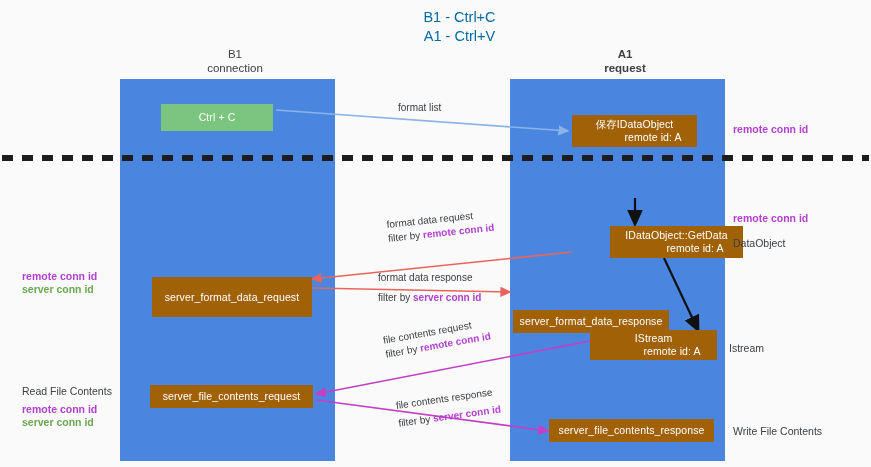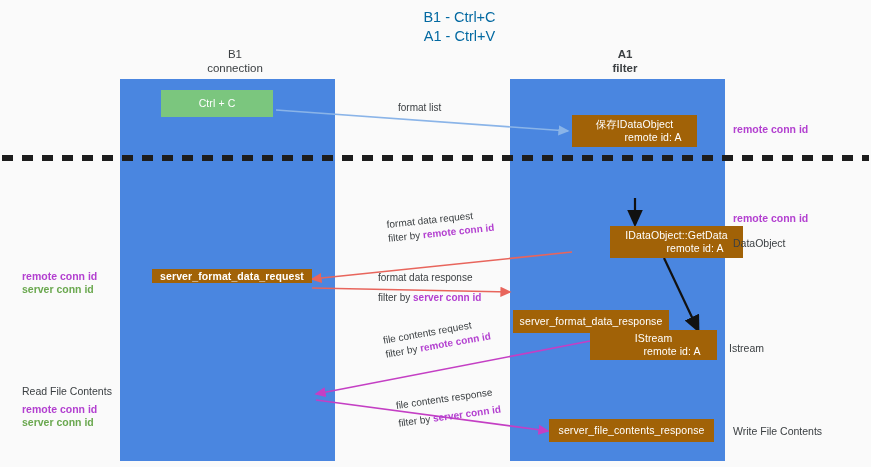--- a/index.html
+++ b/index.html
@@ -62,21 +62,21 @@
     <div>B1 - Ctrl+C</div>
     <div>A1 - Ctrl+V</div>
   </div>
 
   <div class="colhead" style="left:120px;top:48px;width:230px;text-align:center;">
     <div>B1</div>
     <div>connection</div>
   </div>
   <div class="colhead" style="left:510px;top:48px;width:230px;font-weight:bold;">
     <div>A1</div>
-    <div>filter</div>
+    <div>request</div>
   </div>
 
   <div class="lane" style="left:120px;top:79px;width:215px;height:382px;"></div>
   <div class="lane" style="left:510px;top:79px;width:215px;height:382px;"></div>
 
   <svg class="overlay">
     <defs>
       <marker id="ah-blue" markerWidth="7" markerHeight="7" refX="6" refY="3.2" orient="auto">
         <path d="M0,0 L7,3.2 L0,6.4 z" fill="#8ab4e8"></path>
       </marker>
@@ -101,48 +101,51 @@
 
     <line x1="572" y1="252" x2="312" y2="279" stroke="#e8655c" stroke-width="1.6" marker-end="url(#ah-red)"></line>
 
     <line x1="312" y1="288" x2="510" y2="292" stroke="#e8655c" stroke-width="1.6" marker-end="url(#ah-red)"></line>
 
     <line x1="590" y1="341" x2="316" y2="394" stroke="#c43fc4" stroke-width="1.6" marker-end="url(#ah-mag)"></line>
 
     <line x1="316" y1="400" x2="548" y2="431" stroke="#c43fc4" stroke-width="1.6" marker-end="url(#ah-mag)"></line>
   </svg>
 
-  <div class="node green" style="left:161px;top:90px;width:112px;height:27px;">
+  <div class="node green" style="left:161px;top:104px;width:112px;height:27px;">
     <span>Ctrl + C</span>
   </div>
 
   <div class="node orange" style="left:572px;top:115px;width:125px;height:32px;">
     <span>保存IDataObject</span>
     <span class="l2">remote id: A</span>
   </div>
 
 
   <div class="node orange" style="left:570px;top:226px;width:133px;height:32px;margin-left:40px;">
     <span>IDataObject::GetData</span>
     <span class="l2">remote id: A</span>
   </div>
 
-  <div class="node orange" style="left:152px;top:269px;width:160px;height:14px;font-weight:bold;">
+  <div class="node orange" style="left:152px;top:277px;width:160px;height:40px;">
     <span>server_format_data_request</span>
   </div>
 
   <div class="node orange" style="left:513px;top:280px;width:156px;height:23px;margin-top:30px;">
     <span>server_format_data_response</span>
   </div>
 
   <div class="node orange" style="left:590px;top:330px;width:127px;height:30px;">
     <span>IStream</span>
     <span class="l2">remote id: A</span>
   </div>
 
+  <div class="node orange" style="left:150px;top:385px;width:163px;height:23px;">
+    <span>server_file_contents_request</span>
+  </div>
 
   <div class="node orange" style="left:549px;top:419px;width:165px;height:23px;">
     <span>server_file_contents_response</span>
   </div>
 
   <div class="edgelabel" style="left:398px;top:101px;">format list</div>
 
   <div class="edgelabel" style="left:386px;top:218px;transform:rotate(-6deg);transform-origin:left top;">
     <div>format data request</div>
     <div><span>filter by </span><span class="hl">remote conn id</span></div>

